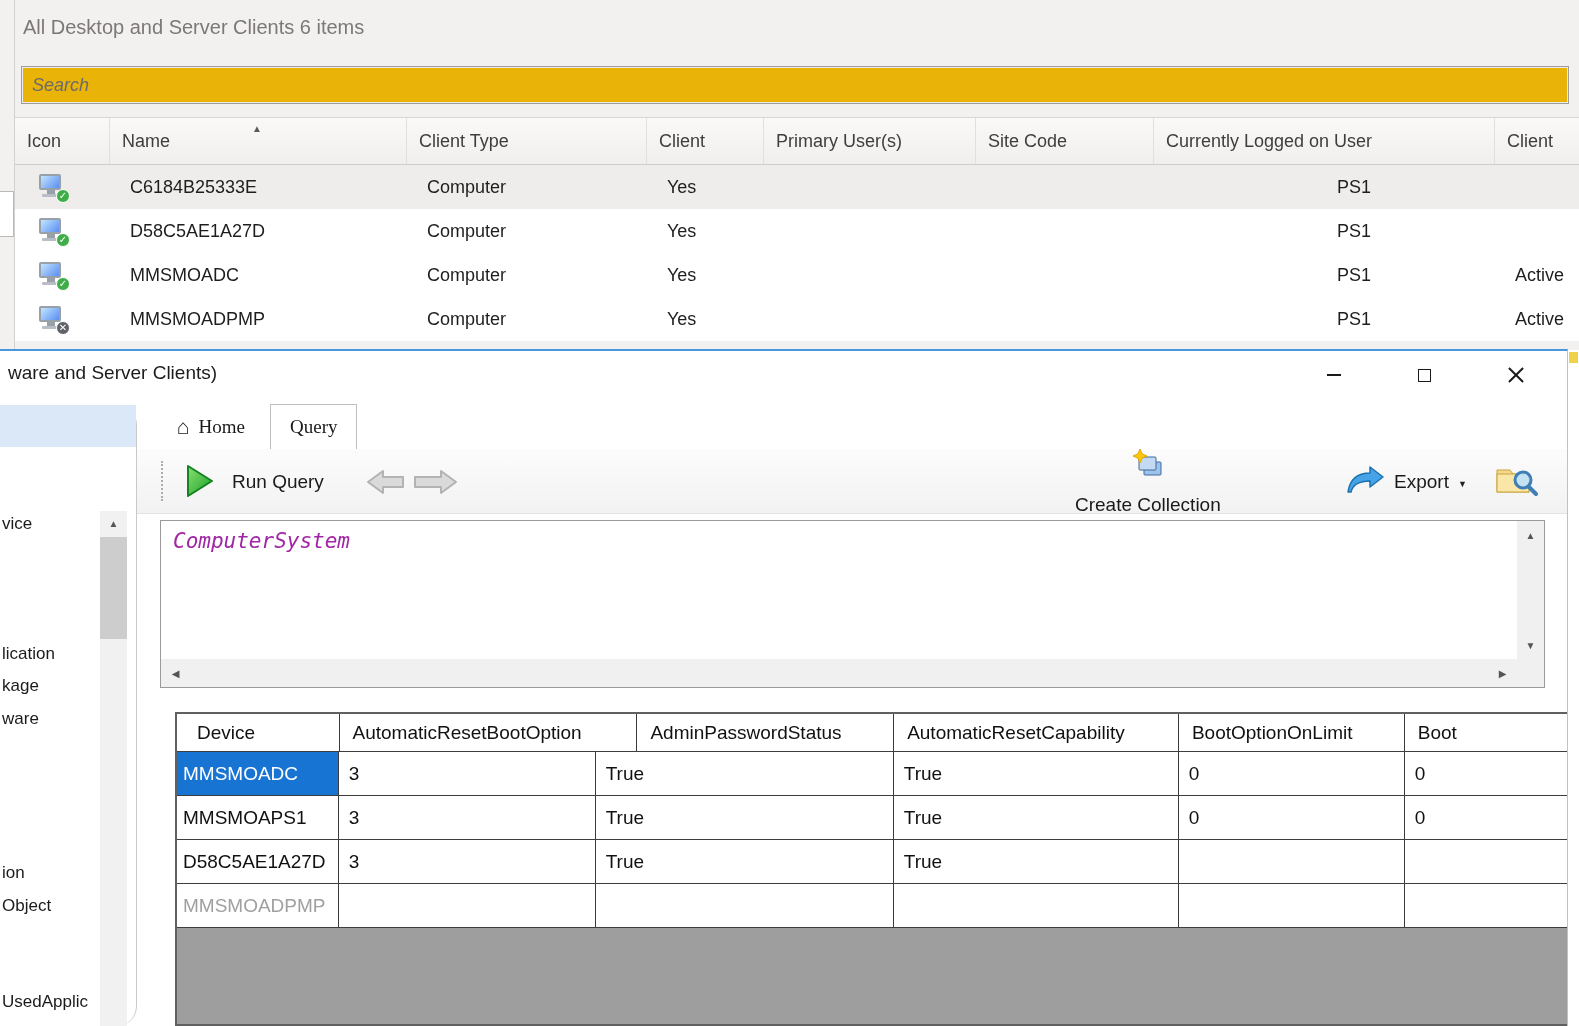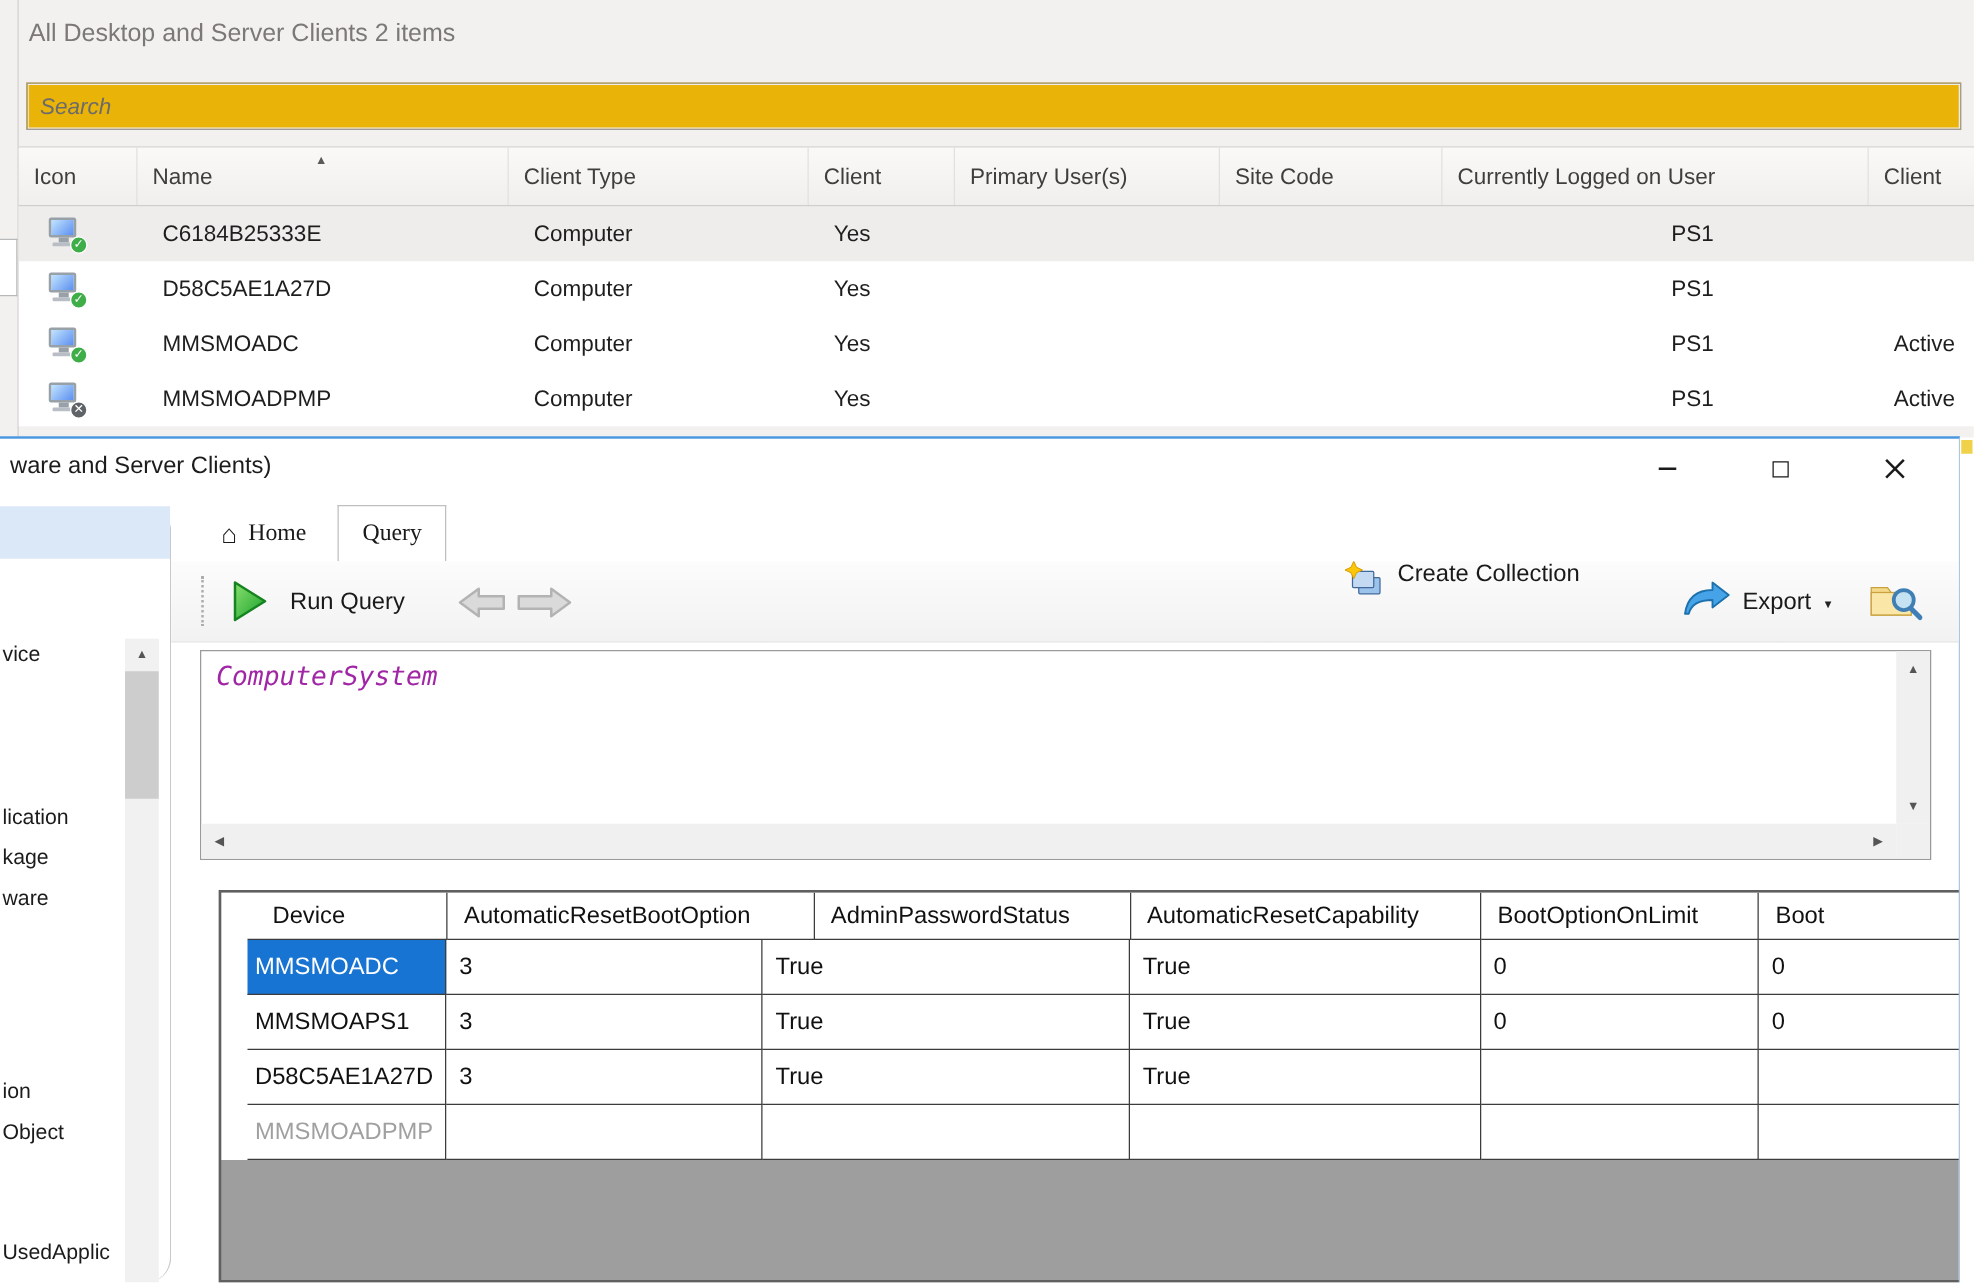--- a/index.html
+++ b/index.html
@@ -72,21 +72,21 @@
 
   .qw-toolbar { position:absolute; left:137px; top:98px; right:0; height:65px;
     background:linear-gradient(#fcfcfc,#f2f2f2); border-bottom:1px solid #e2e2e2; }
   .grip { position:absolute; left:24px; top:12px; height:40px; border-left:2px dotted #adadad; }
   .tb-icon { position:absolute; display:block; }
   .play-ic { left:48px; top:14px; }
   .back-ic { left:226px; top:18px; }
   .fwd-ic  { left:272px; top:18px; }
   .tb-label { position:absolute; top:0; height:65px; display:flex; align-items:center; font-size:19px; color:#1a1a1a; white-space:nowrap; }
   .run-label { left:95px; }
-  .cc-btn { position:absolute; left:938px; top:0; height:65px; display:flex; align-items:flex-start; gap:11px; }
+  .cc-btn { position:absolute; left:938px; top:0; height:65px; display:flex; align-items:center; gap:11px;flex-direction:column; }
   .exp-btn { position:absolute; left:1208px; top:0; height:65px; display:flex; align-items:center; gap:9px; }
   .exp-caret::before { content:"▼"; font-size:9px; color:#222; }
   .btn-label { font-size:19px; color:#1a1a1a; white-space:nowrap; }
   .folder-btn { position:absolute; left:1358px; top:13px; }
 
   .editor-wrap { position:absolute; left:160px; top:169px; width:1385px; height:168px; background:#fff; border:1px solid #9a9a9a;font-style:italic; }
   .editor-text { position:absolute; left:12px; top:8px; font-family:"DejaVu Sans Mono",monospace; font-size:21px; font-weight:500; color:#a126a6; white-space:pre; }
   .ed-vscroll { position:absolute; right:0; top:0; bottom:28px; width:27px; background:#f0f0f0; }
   .ed-hscroll { position:absolute; left:0; right:27px; bottom:0; height:28px; background:#f0f0f0; }
   .ed-corner { position:absolute; right:0; bottom:0; width:27px; height:28px; background:#f0f0f0; }
@@ -95,34 +95,34 @@
   .a-dn { bottom:2px; left:1px; } .a-dn::before{content:"▼"; font-size:10px; color:#555;}
   .a-lf { left:2px; top:2px; } .a-lf::before{content:"◀"; font-size:10px; color:#555;}
   .a-rt { right:2px; top:2px; } .a-rt::before{content:"▶"; font-size:10px; color:#555;}
 
   .grid-wrap { position:absolute; left:175px; top:361px; width:1420px; bottom:0; background:#9e9e9e; border:2px solid #606060; overflow:hidden; }
   .g-row { display:flex; background:#fff; height:44px; }
   .g-row.g-header { height:38px; }
   .g-cell { border-right:1px solid #3c3c3c; border-bottom:1px solid #3c3c3c; padding-left:10px; display:flex; align-items:center; font-size:19px; color:#111; white-space:nowrap; overflow:hidden; }
   .g-header .g-cell { padding-left:13px; }
   .g-header .gc0 { padding-left:20px; }
-  .gc0{width:172px;margin-left:21px;} .gc1{width:273px;} .gc2{width:317px;} .gc3{width:303px;} .gc4{width:240px;} .gc5{width:200px;}
+  .gc0{width:172px;} .gc1{width:273px;} .gc2{width:317px;} .gc3{width:303px;} .gc4{width:240px;} .gc5{width:200px;}
   .g-cell.dev { padding-left:6px; }
   .g-cell.sel { background:#1874d2; color:#fff; }
   .g-cell.dim { color:#a0a0a0; }
 </style>
 </head>
 <body>
 
 <div class="stage">
 
   <section class="top-pane">
     <div class="top-left-strip"></div>
     <div class="top-left-box"></div>
-    <h1 class="pane-title">All Desktop and Server Clients 2 items</h1>
+    <h1 class="pane-title">All Desktop and Server Clients 6 items</h1>
     <div class="search-box">
       <input type="text" placeholder="Search" style="">
     </div>
 
     <div class="client-table">
       <div class="ct-header">
         <span class="sort-glyph"></span>
         <div class="ct-col w0">Icon</div>
         <div class="ct-col w1">Name</div>
         <div class="ct-col w2">Client Type</div>

